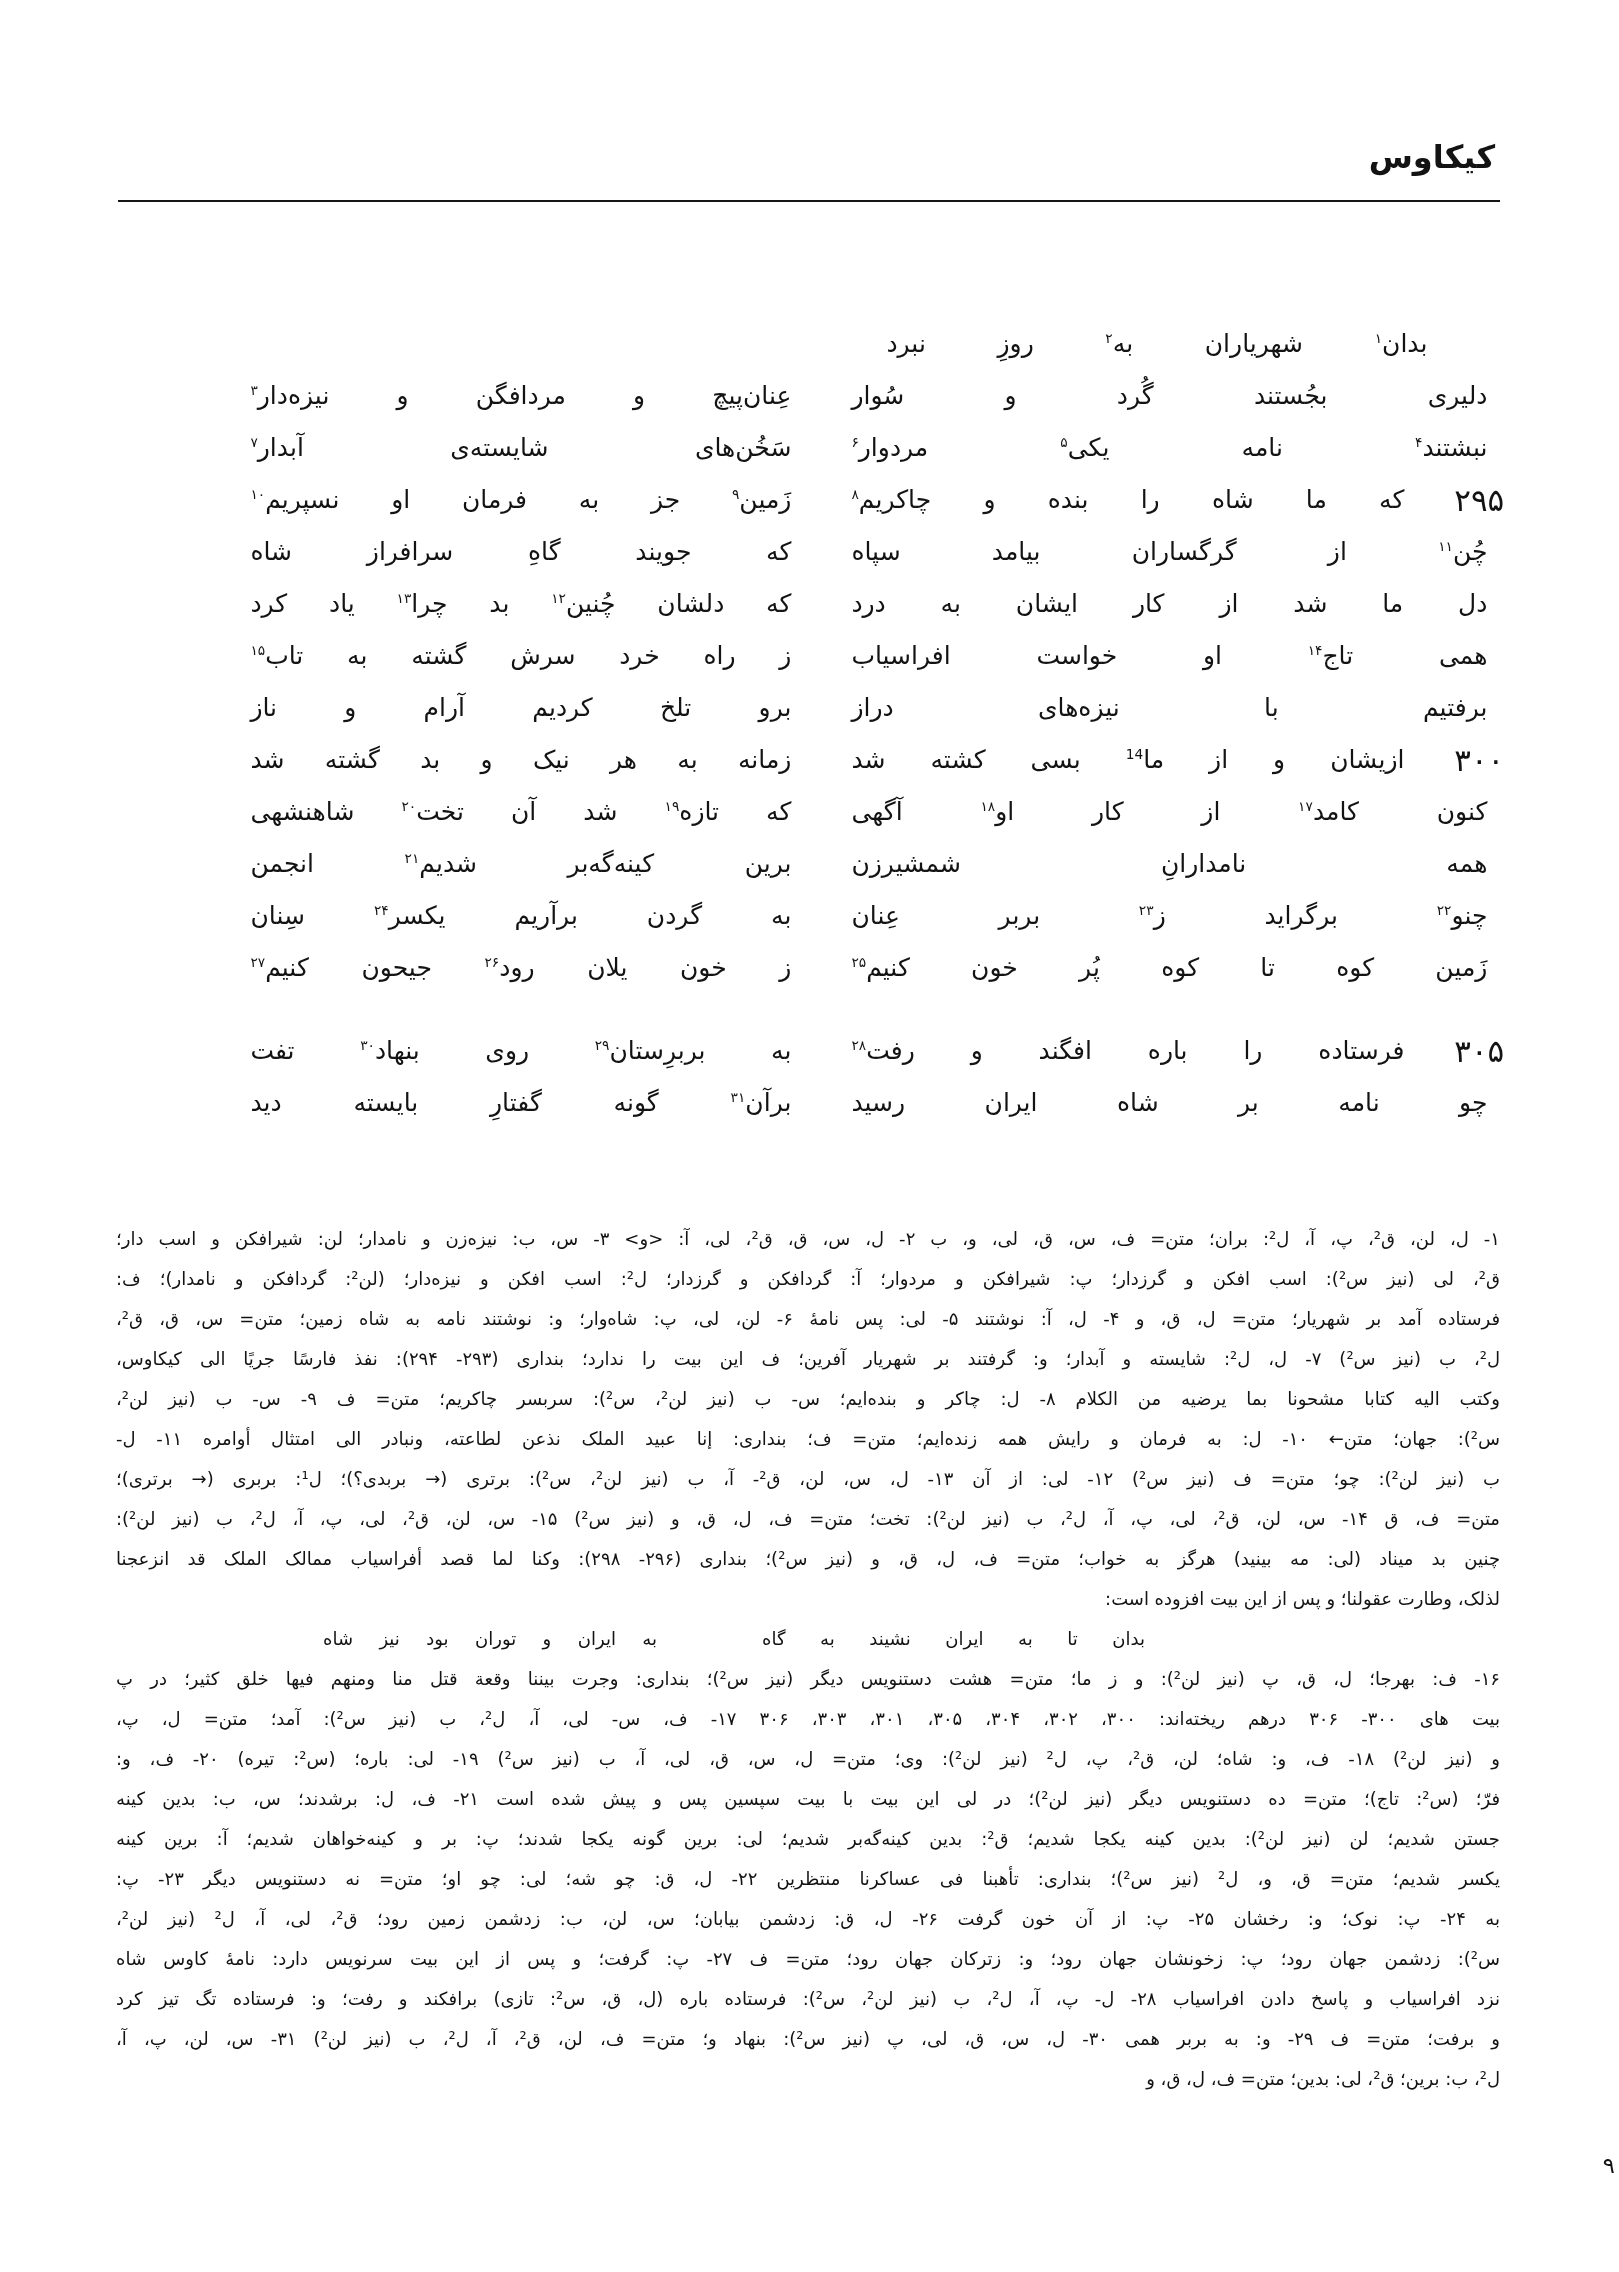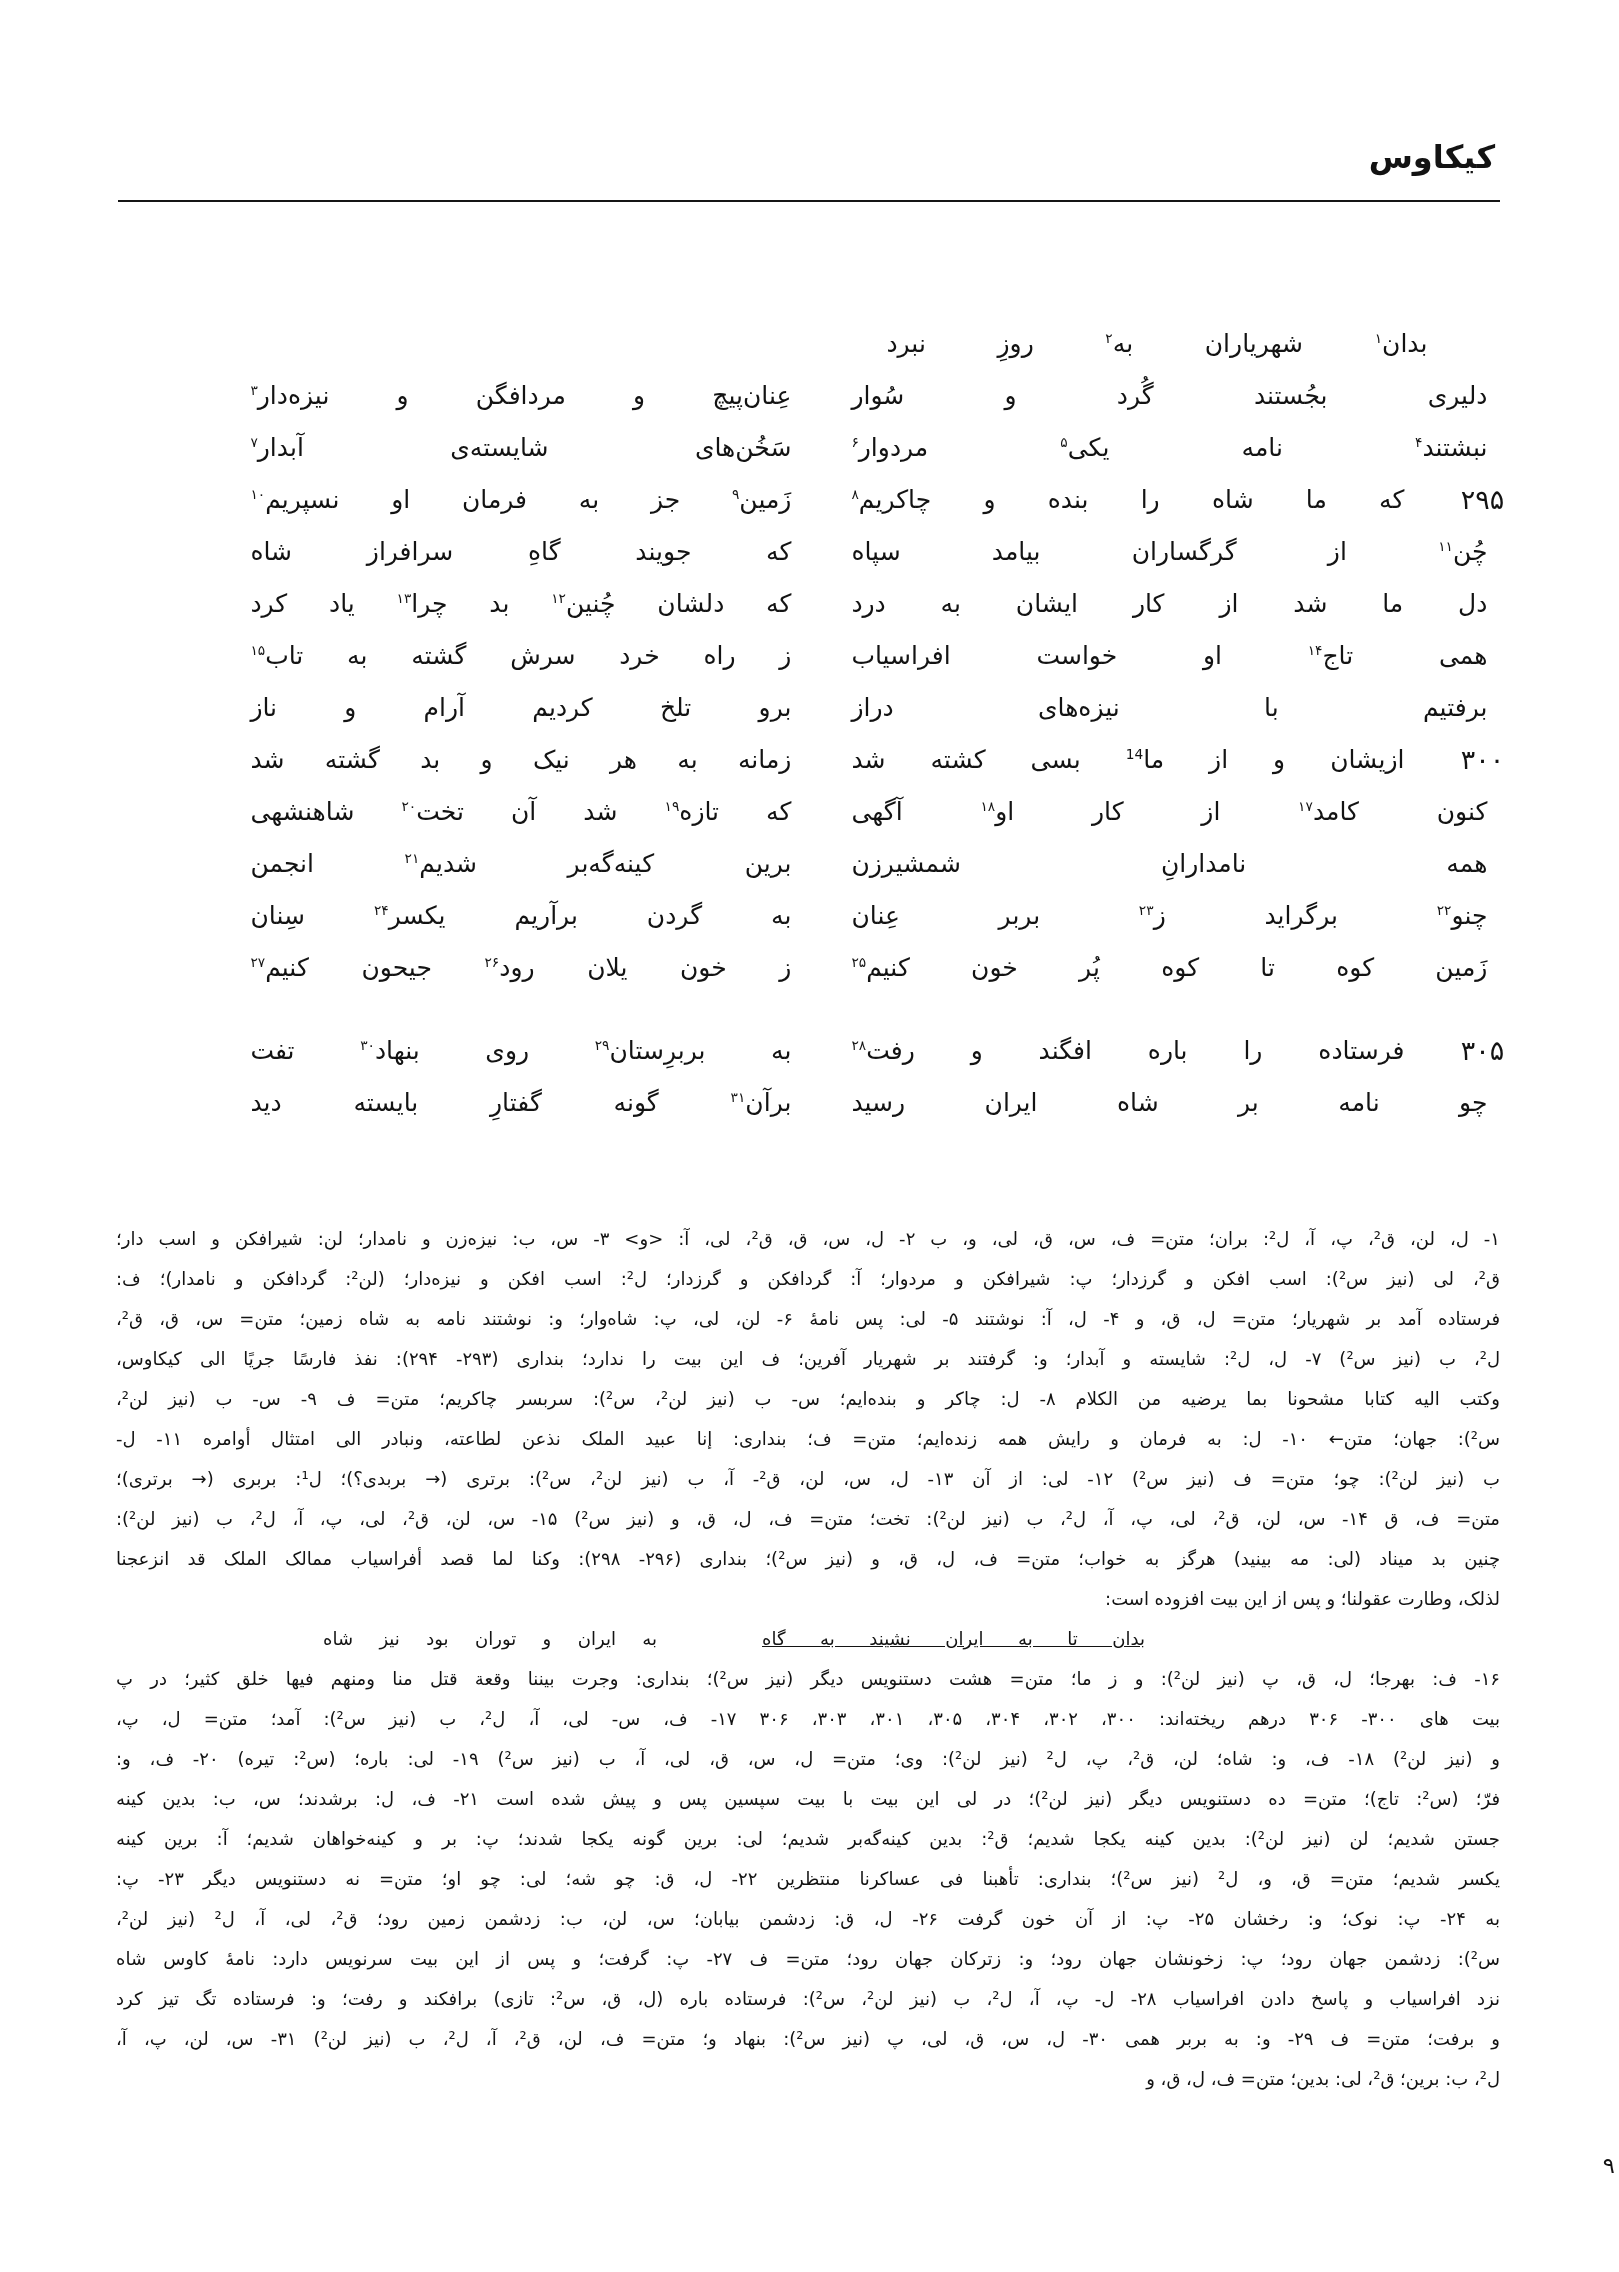--- a/index.html
+++ b/index.html
@@ -24,32 +24,32 @@
     position:relative; display:flex; direction:rtl;
     line-height:52px; font-size:25px; padding-right:12.6px;
   }
   .verse-row.gap-before { margin-top:31px; }
   .h1 { width:636px; text-align:justify; text-align-last:justify; }
   .verse-row.numbered .h1 { box-sizing:border-box; padding-right:83px; }
   .gutter { width:60px; }
   .h2 { width:541px; text-align:justify; text-align-last:justify; }
   .verse-num {
     position:absolute; right:-4.2px; top:0; width:77px;
-    text-align:right; font-size:27px;
+    text-align:right; font-size:31px;
   }
   sup { font-size:0.55em; line-height:0; vertical-align:super; }
   
   .apparatus {
     position:absolute; top:1219px; right:119px; width:1384px;
     font-size:18px;
   }
   .fn-line { line-height:40px; text-align:justify; text-align-last:justify; }
   .fn-line.plain { text-align:right; text-align-last:right; }
   .fn-verse { display:flex; direction:rtl; line-height:40px; padding-right:355px; }
-  .fvr { width:383px; text-align:justify; text-align-last:justify;text-decoration:underline; }
+  .fvr { width:383px; text-align:justify; text-align-last:justify; }
   .fgap { width:105px; }
   .fvl { width:334px; text-align:justify; text-align-last:justify; }
   
   .page-num {
     position:absolute; top:2152px; left:8px; width:100%;
     text-align:right; font-size:22.5px;
   }
 </style>
 </head>
 <body>

